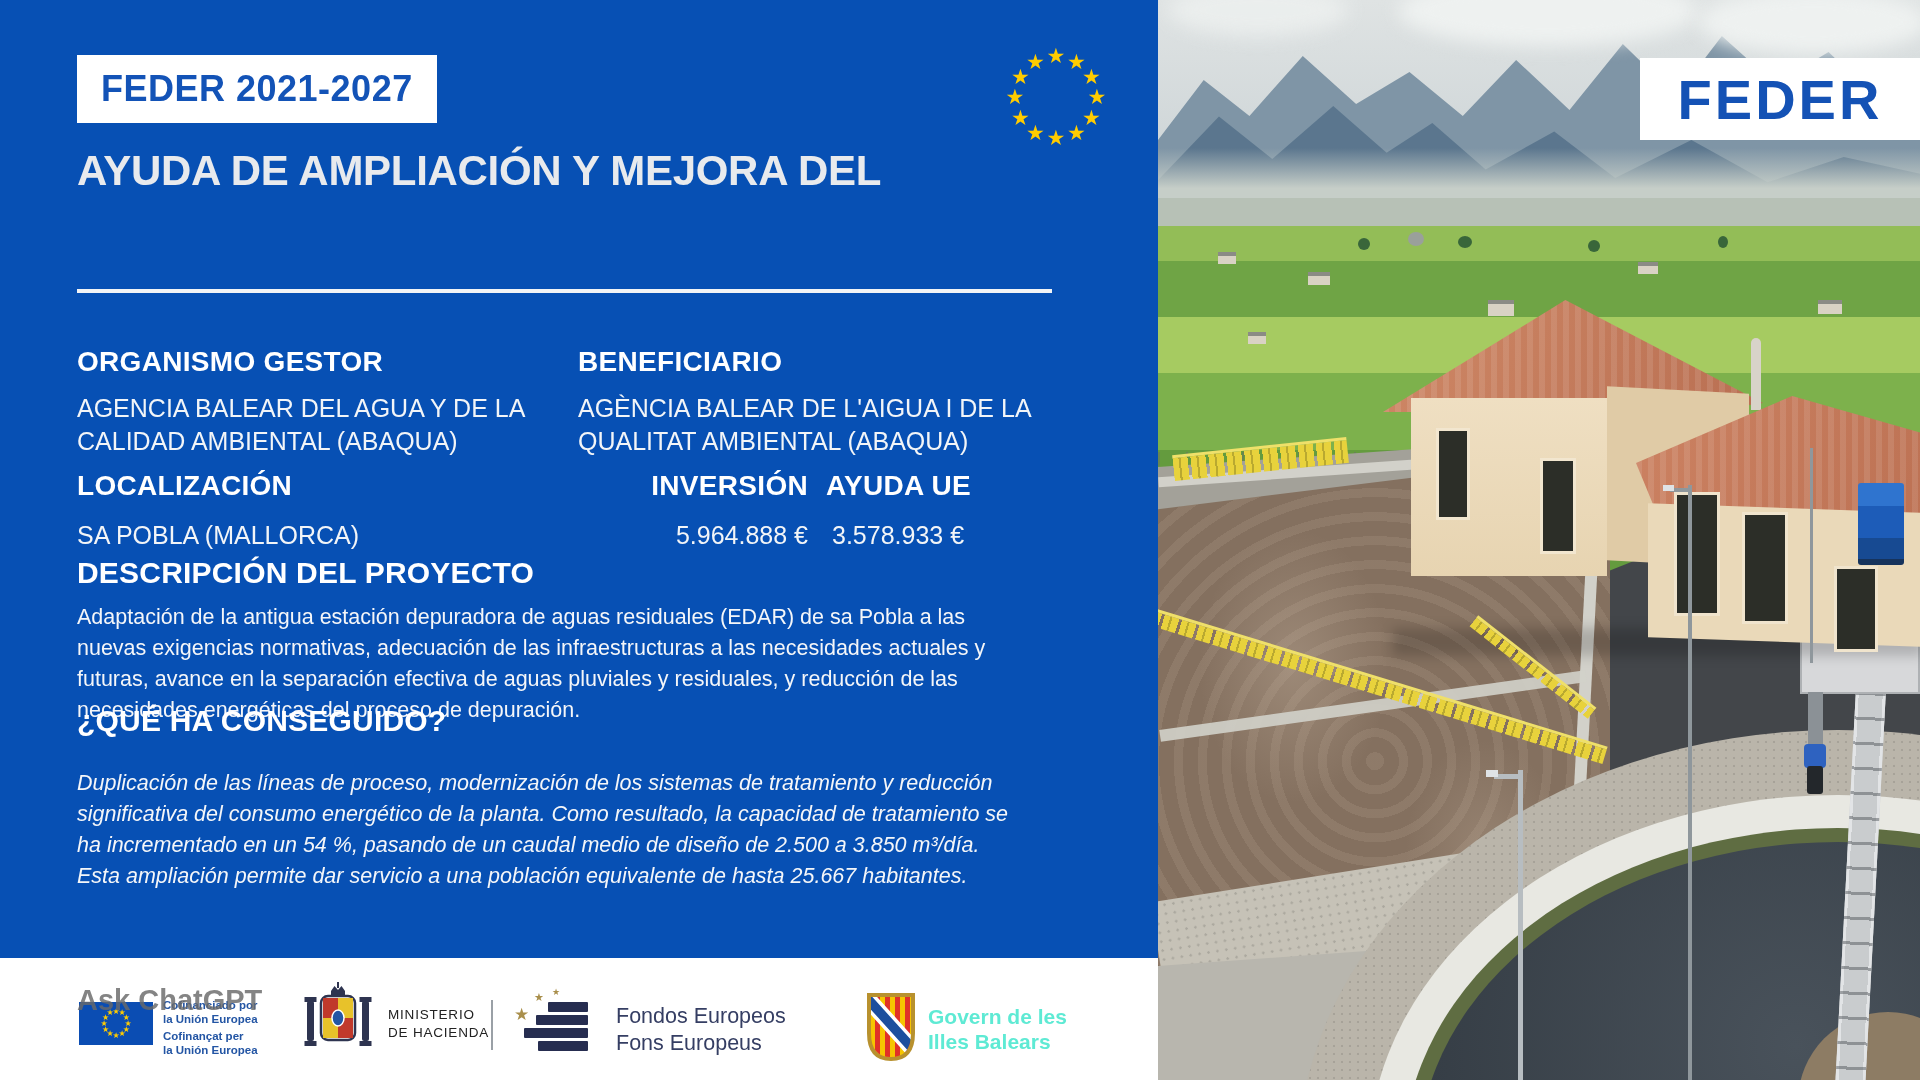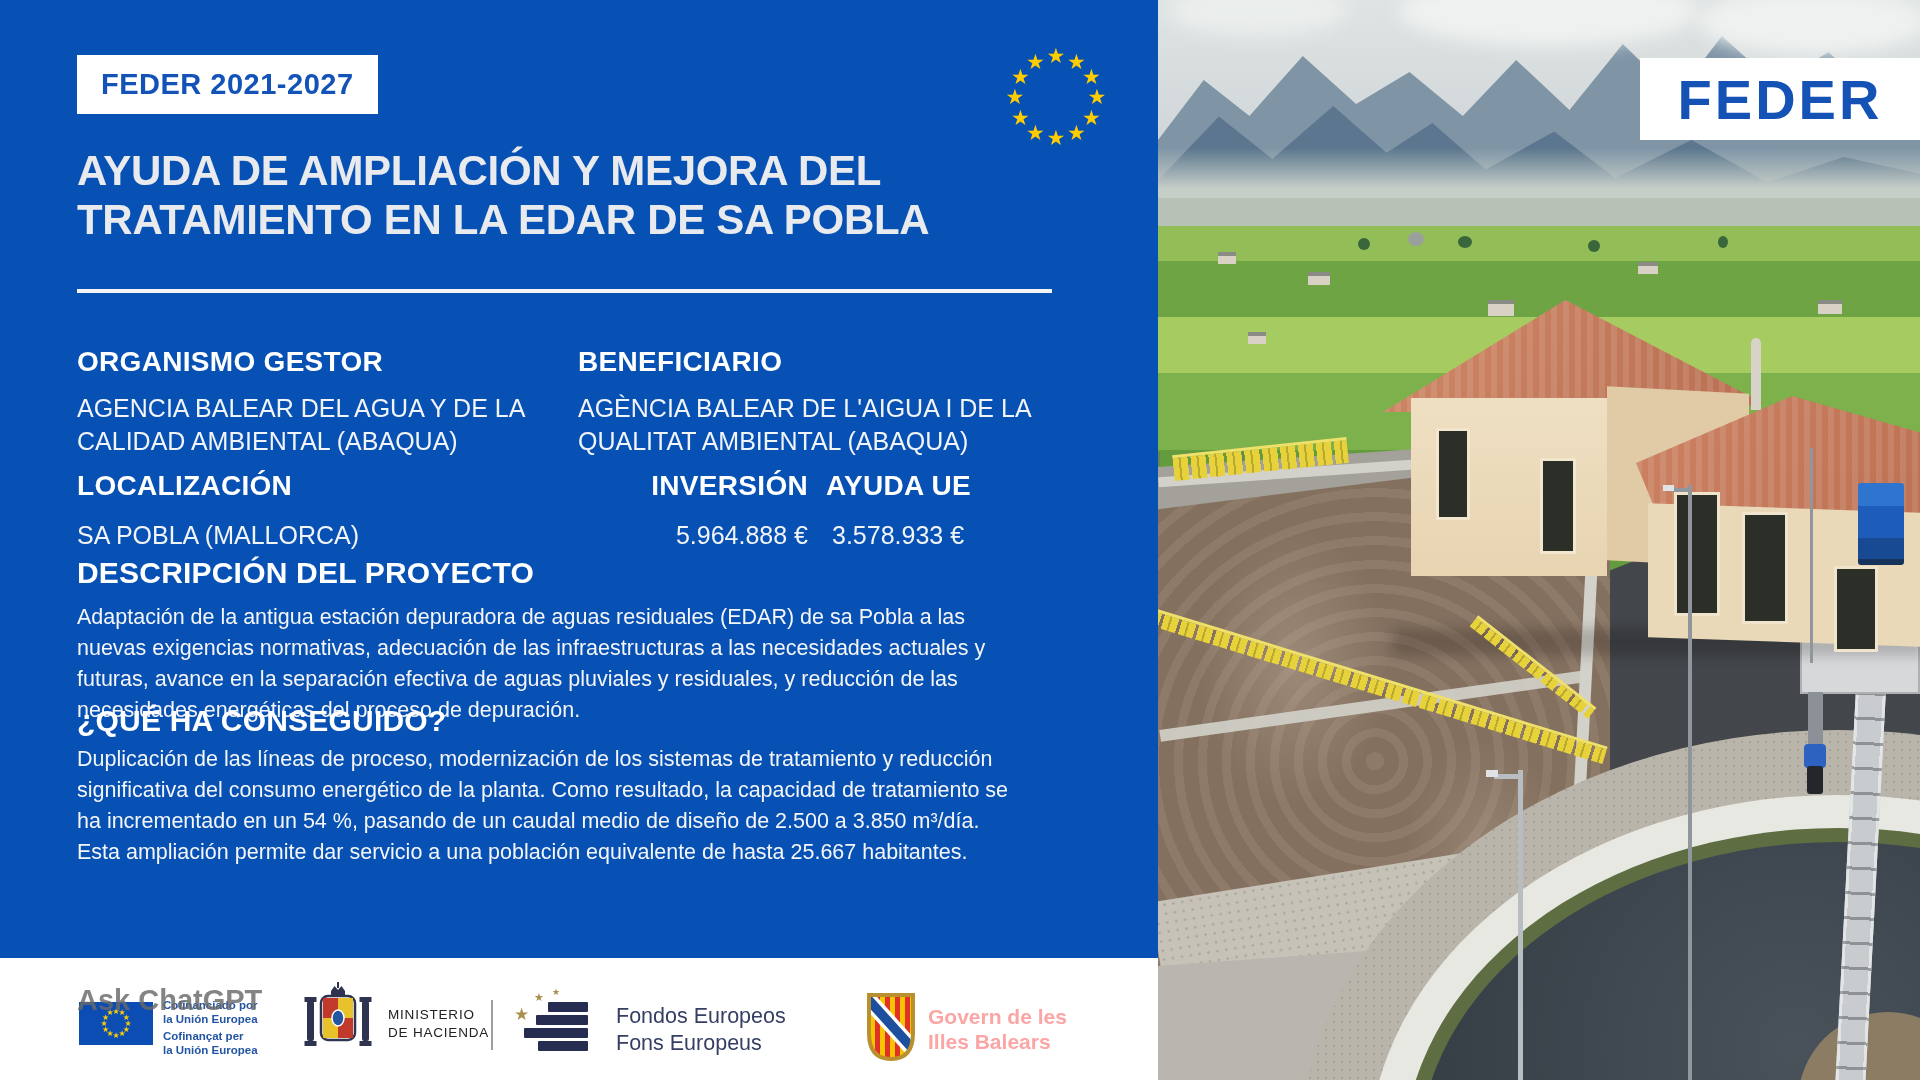--- a/index.html
+++ b/index.html
@@ -3,21 +3,21 @@
 <meta charset="utf-8">
 <style>
   * { margin:0; padding:0; box-sizing:border-box; }
   html,body { width:1920px; height:1080px; overflow:hidden; }
   body { font-family:"Liberation Sans", sans-serif; }
   .stage { position:relative; width:1920px; height:1080px; background:#0750b4; overflow:hidden; }
   .abs { position:absolute; }
 
   
   .badge { left:77px; top:55px; background:#ffffff; padding:13px 24px; }
-  .badge span { font-size:29px; font-weight:bold; color:#1353b7; letter-spacing:.5px; }
+  .badge span { font-size:36px; font-weight:bold; color:#1353b7; letter-spacing:.5px; }
   .title { left:77px; top:146px; width:1000px; font-size:42px; line-height:49px;
            font-weight:bold; color:#e8eaed; letter-spacing:-.3px; }
   .eu-emblem { left:986px; top:26px; width:140px; height:140px; }
   .star { position:absolute; transform:translate(-50%,-50%); color:#ffcc00; line-height:1; }
   .rule { left:77px; top:289px; width:975px; height:4px; background:#f2f4f6; }
 
   .field { color:#ffffff; }
   .field .lbl { font-size:28px; font-weight:bold; letter-spacing:.3px; color:#ffffff; }
   .field .val { margin-top:14px; font-size:25px; line-height:33px; color:#f2f5f8; font-weight:400; }
   .f-og  { left:77px;  top:346px; width:468px; }
@@ -26,37 +26,37 @@
   .f-inv { left:578px; top:470px; width:230px;text-align:right; }
   .f-ayu { left:826px; top:470px; width:230px; }
   .f-loc .val, .f-inv .val, .f-ayu .val { margin-top:17px; }
   .f-ayu .val { padding-left:6px; }
 
   .sec-h { left:77px; font-size:30px; font-weight:bold; color:#ffffff; letter-spacing:.2px; }
   .h-desc { top:556px; }
   .h-cons { top:704px; }
   .sec-b { left:77px; width:932px; font-size:21.5px; line-height:31px; color:#f4f6f9; font-weight:400; }
   .b-desc { top:602px; }
-  .b-cons { top:744px; }
+  .b-cons { top:768px;font-style:italic; }
 
   
   .footer { left:0; top:958px; width:1158px; height:122px; background:#ffffff; }
   .watermark { left:77px; top:984px; font-size:29px; font-weight:600; color:rgba(105,105,105,.82); z-index:9; }
   .euflag { left:79px; top:1002px; width:74px; height:43px; background:#0b4db3; }
   .eu-lines { left:163px; top:999px; font-size:11.5px; font-weight:bold; color:#2355a4; line-height:13.5px; }
   .eu-lines .gap { height:4px; }
   .arms { left:300px; top:981px; }
   .min-text { left:388px; top:1006px; font-size:13.5px; letter-spacing:.8px; color:#222; line-height:18px; font-weight:500; }
   .divider { left:491px; top:1000px; width:2px; height:50px; background:#9aa0a6; }
   .fondos-logo { left:512px; top:988px; width:92px; height:82px; }
   .fondos-logo .bar { position:absolute; background:#262d50; height:10px; border-radius:1px; }
   .fondos-logo .gstar { position:absolute; color:#a98f4c; line-height:1; }
   .fondos-text { left:616px; top:1003px; font-size:21.5px; color:#353e63; line-height:27px; }
   .govern-shield { left:866px; top:992px; }
-  .govern-text { left:928px; top:1004px; font-size:21px; font-weight:bold; color:#fca5a5; line-height:25px; }
+  .govern-text { left:928px; top:1004px; font-size:21px; font-weight:bold; color:#5eead4; line-height:25px; }
 
   
   .photo { left:1158px; top:0; width:762px; height:1080px; background:#cdd4d6; overflow:hidden; }
   .photo .abs { position:absolute; }
   .sky { left:0; top:0; width:762px; height:210px; background:linear-gradient(#dfe3e3,#c9d1d4); }
   .cloud { border-radius:50%; background:#eef1f0; filter:blur(9px); }
   .mtn-far { left:0; top:0; width:762px; height:200px; background:#7f95a6;
     clip-path:polygon(0 100%,0 70%,6% 40%,12% 58%,19% 28%,26% 52%,33% 36%,40% 58%,47% 30%,54% 55%,61% 22%,68% 48%,74% 18%,81% 42%,88% 26%,94% 48%,100% 32%,100% 100%); }
   .mtn-near { left:0; top:0; width:762px; height:212px; background:#55718a; opacity:.85;
     clip-path:polygon(0 100%,0 85%,8% 55%,15% 75%,23% 50%,30% 72%,36% 58%,43% 80%,52% 62%,60% 84%,70% 66%,80% 86%,90% 74%,100% 82%,100% 100%); }
@@ -152,21 +152,20 @@
       <span class="star" style="font-size: 21px; left: calc(50% + 0px); top: calc(50% + 41px);">★</span>
       <span class="star" style="font-size: 21px; left: calc(50% - 20.5px); top: calc(50% + 35.5px);">★</span>
       <span class="star" style="font-size: 21px; left: calc(50% - 35.5px); top: calc(50% + 20.5px);">★</span>
       <span class="star" style="font-size: 21px; left: calc(50% - 41px); top: calc(50% + 0px);">★</span>
       <span class="star" style="font-size: 21px; left: calc(50% - 35.5px); top: calc(50% - 20.5px);">★</span>
       <span class="star" style="font-size: 21px; left: calc(50% - 20.5px); top: calc(50% - 35.5px);">★</span>
     </div>
 
   <h1 class="abs title">
     <div>AYUDA DE AMPLIACIÓN Y MEJORA DEL</div>
-    <div>TRATAMIENTO EN LA EDAR DE SA POBLA</div>
   </h1>
 
   <div class="abs rule"></div>
 
   <div class="abs field f-ben">
     <div class="lbl">BENEFICIARIO</div>
     <div class="val">AGÈNCIA BALEAR DE L'AIGUA I DE LA QUALITAT AMBIENTAL (ABAQUA)</div>
   </div>
   <div class="abs field f-og">
     <div class="lbl">ORGANISMO GESTOR</div>

